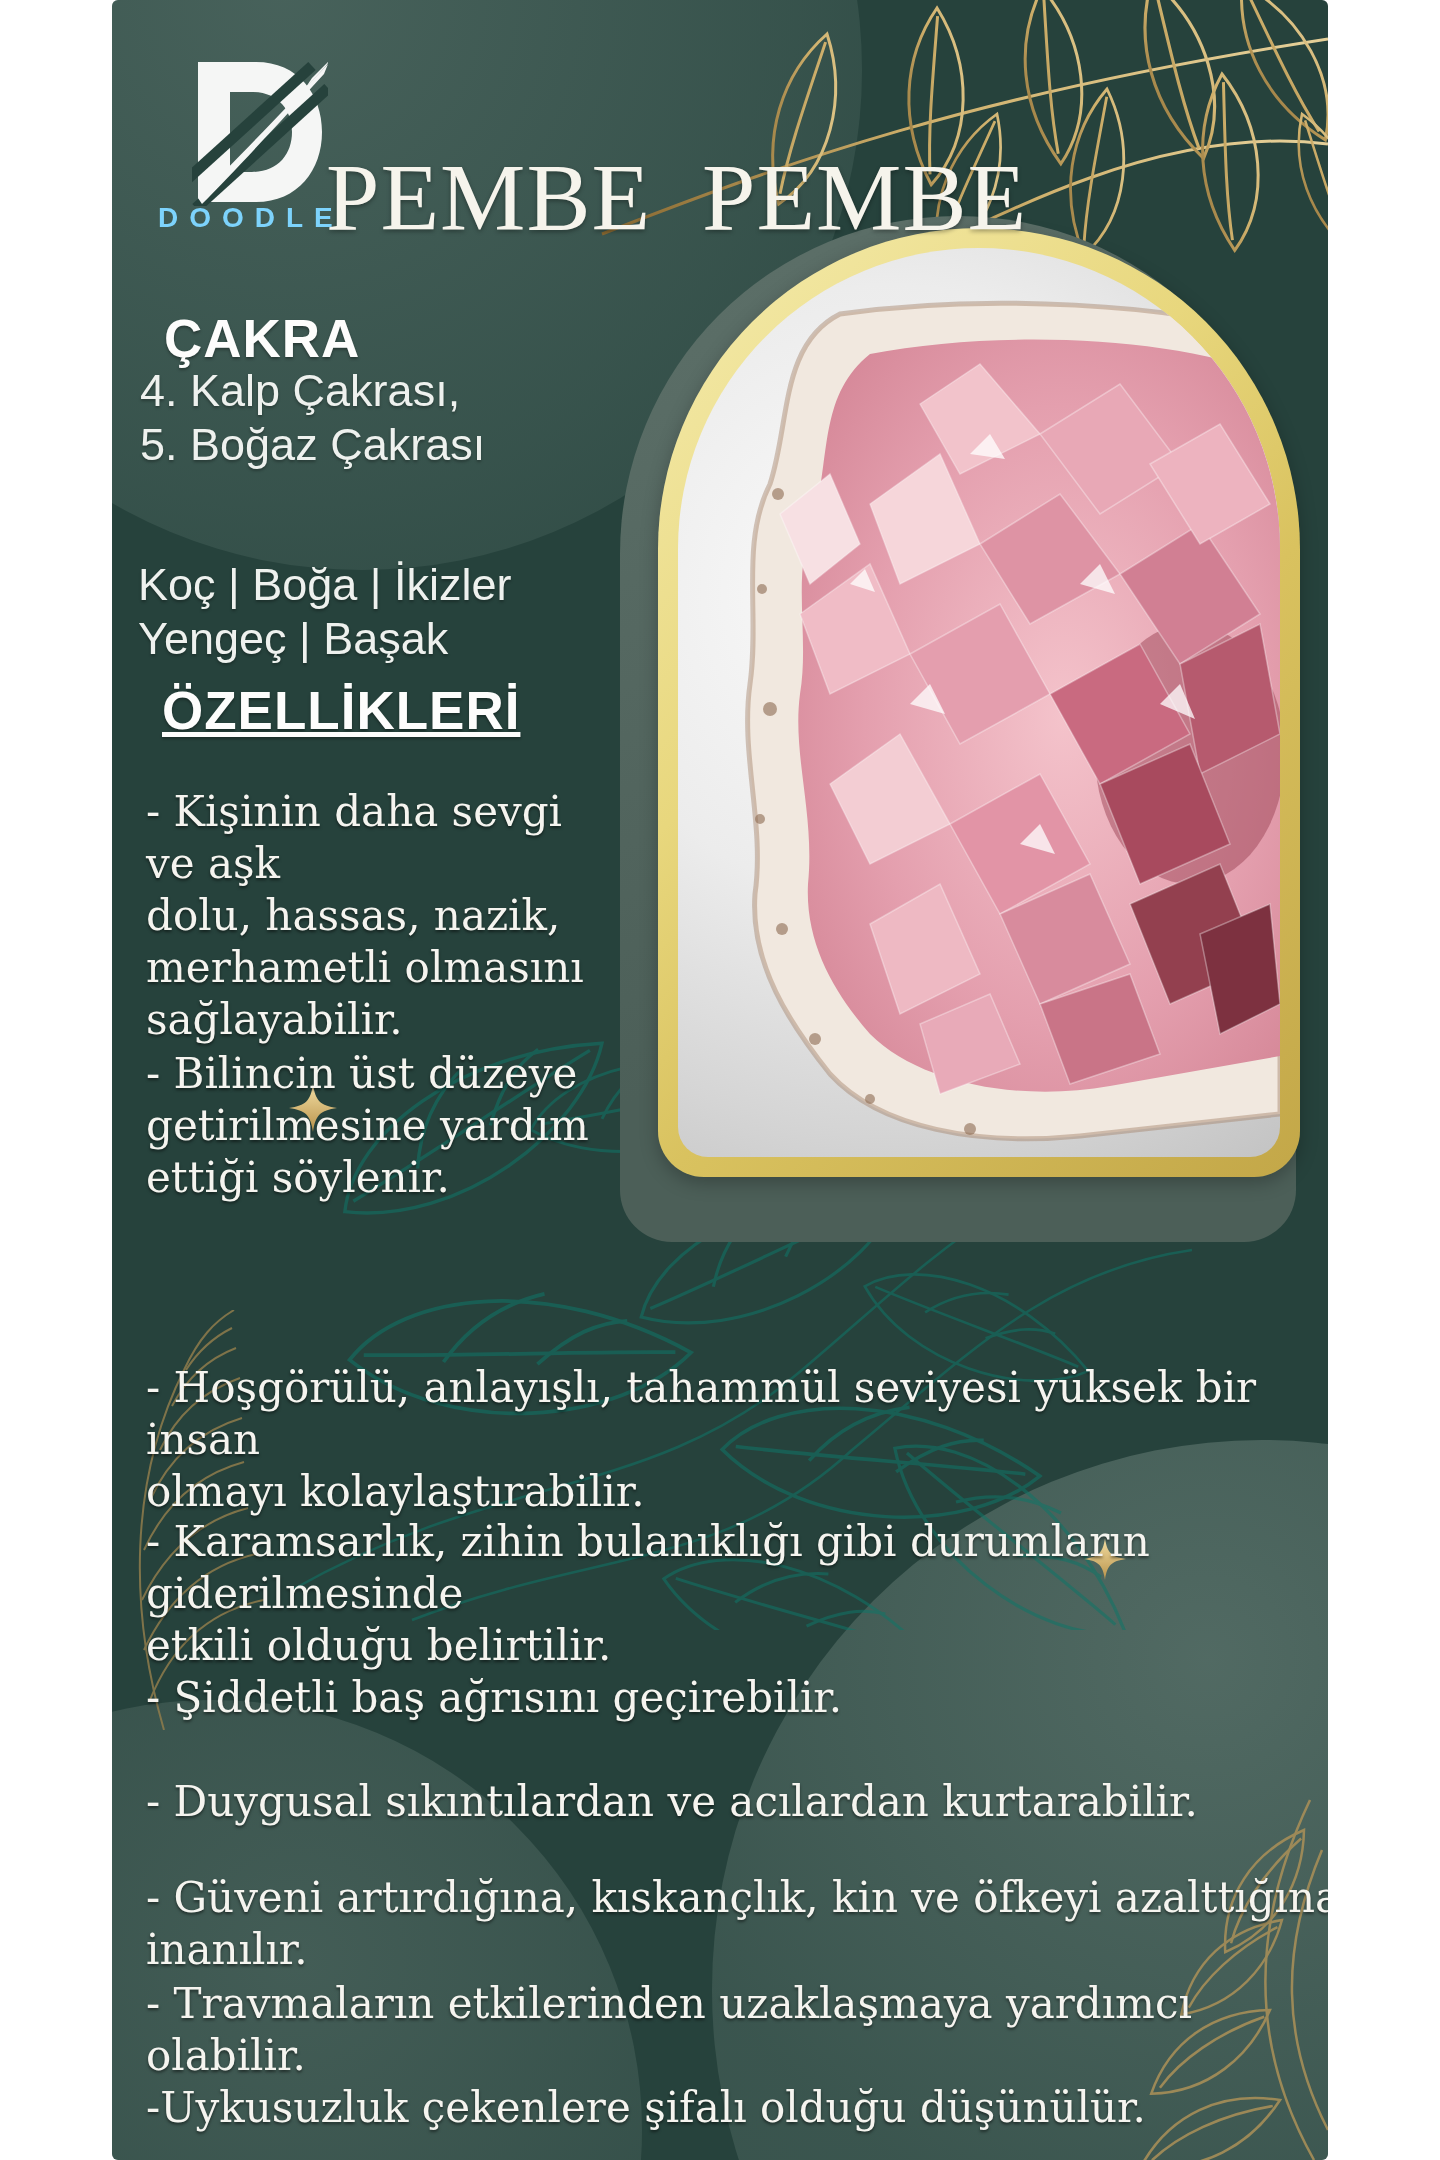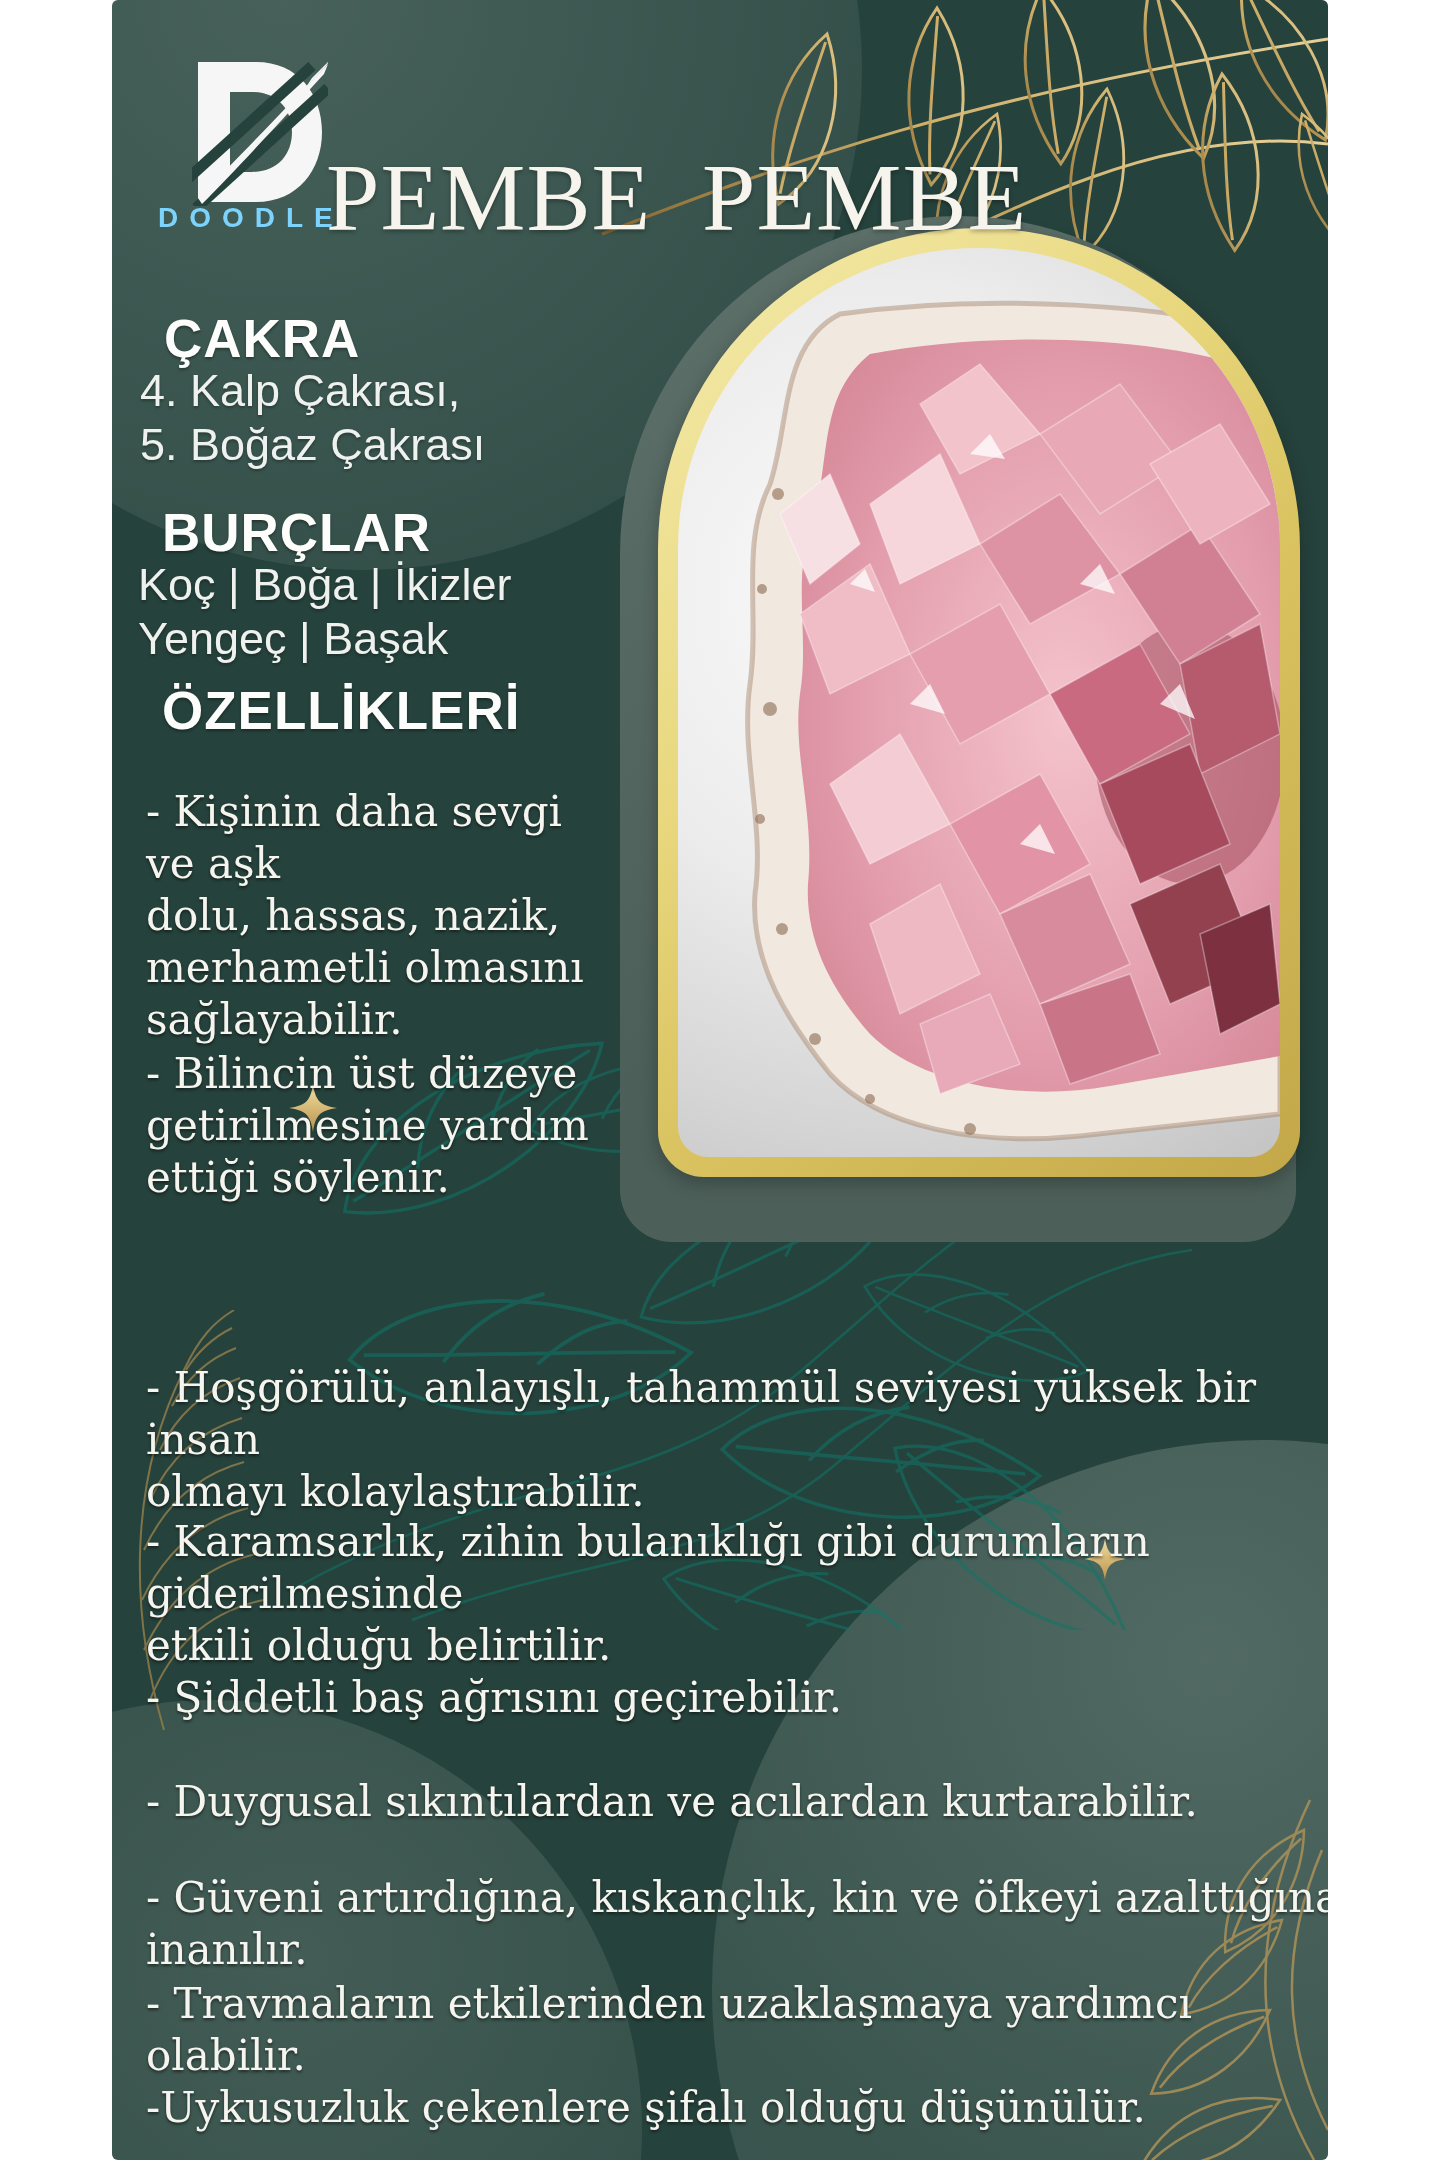--- a/index.html
+++ b/index.html
@@ -63,21 +63,21 @@
     text-shadow:0 2px 4px rgba(0,0,0,0.35);
   }
   .heading{
     position:absolute;left:26px;z-index:5;color:#fdfdfc;
     font-size:53px;font-weight:800;letter-spacing:1px;line-height:1;
     text-shadow:0 2px 3px rgba(0,0,0,0.35);
     margin-left:24px;
   }
   .h-cakra{top:312px;left:28px;}
   .h-burclar{top:506px;}
-  .h-ozellikleri{top:684px;}
+  .h-ozellikleri{top:684px;text-decoration:underline;}
   .sublines{
     position:absolute;z-index:5;color:#eef1ee;font-size:45px;font-weight:300;
     line-height:54px;white-space:pre-line;text-shadow:0 2px 3px rgba(0,0,0,0.3);
   }
   .sub-cakra{left:28px;top:364px;}
   .sub-burclar{left:26px;top:558px;}
   .bullets{position:absolute;left:0;top:0;width:1216px;height:2160px;z-index:5;margin-left:20px;}
   .bullet{
     position:absolute;left:14px;margin:0;color:#f5f4ef;
     font-family:"DejaVu Serif", serif;font-size:42px;line-height:52px;
@@ -267,21 +267,20 @@
     <path d="M112,34 L134,10 L138,4 L120,22 Z" fill="#f5f6f5"></path>
   </svg>
   <div class="logo-text">DOODLE</div>
 
   <div class="title">PEMBE PEMBE</div>
 
   <div class="heading h-cakra">ÇAKRA</div>
   <div class="sublines sub-cakra">4. Kalp Çakrası,
 5. Boğaz Çakrası</div>
 
-  <div class="heading h-burclar">BURÇLAR</div>
   <div class="sublines sub-burclar">Koç | Boğa | İkizler
 Yengeç | Başak</div>
 
   <div class="heading h-ozellikleri">ÖZELLİKLERİ</div>
 
   <div class="bullets" id="bullets">
       <p class="bullet b1">- Kişinin daha sevgi ve aşk
 dolu, hassas, nazik,
 merhametli olmasını
 sağlayabilir.</p>

